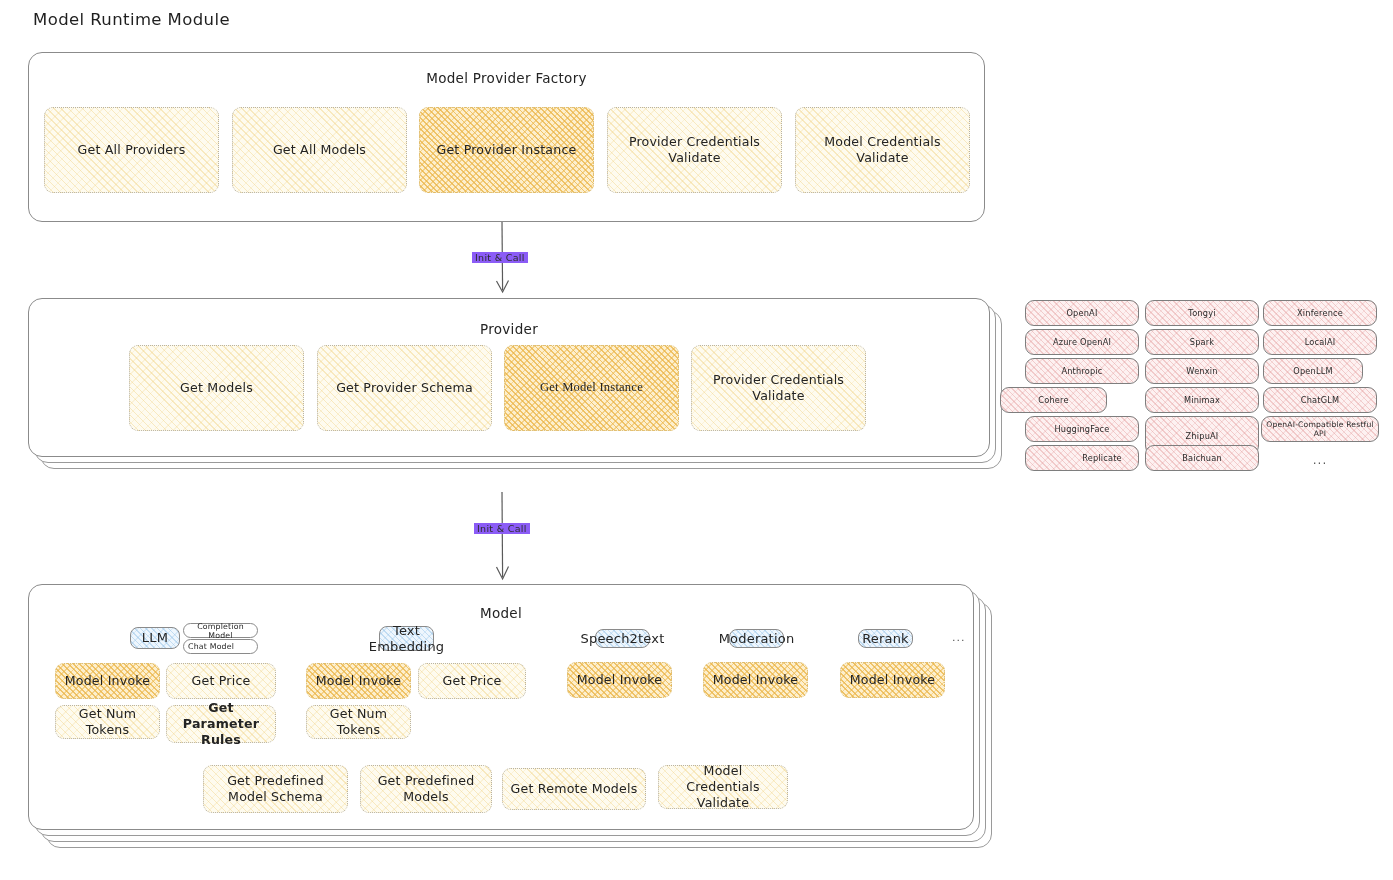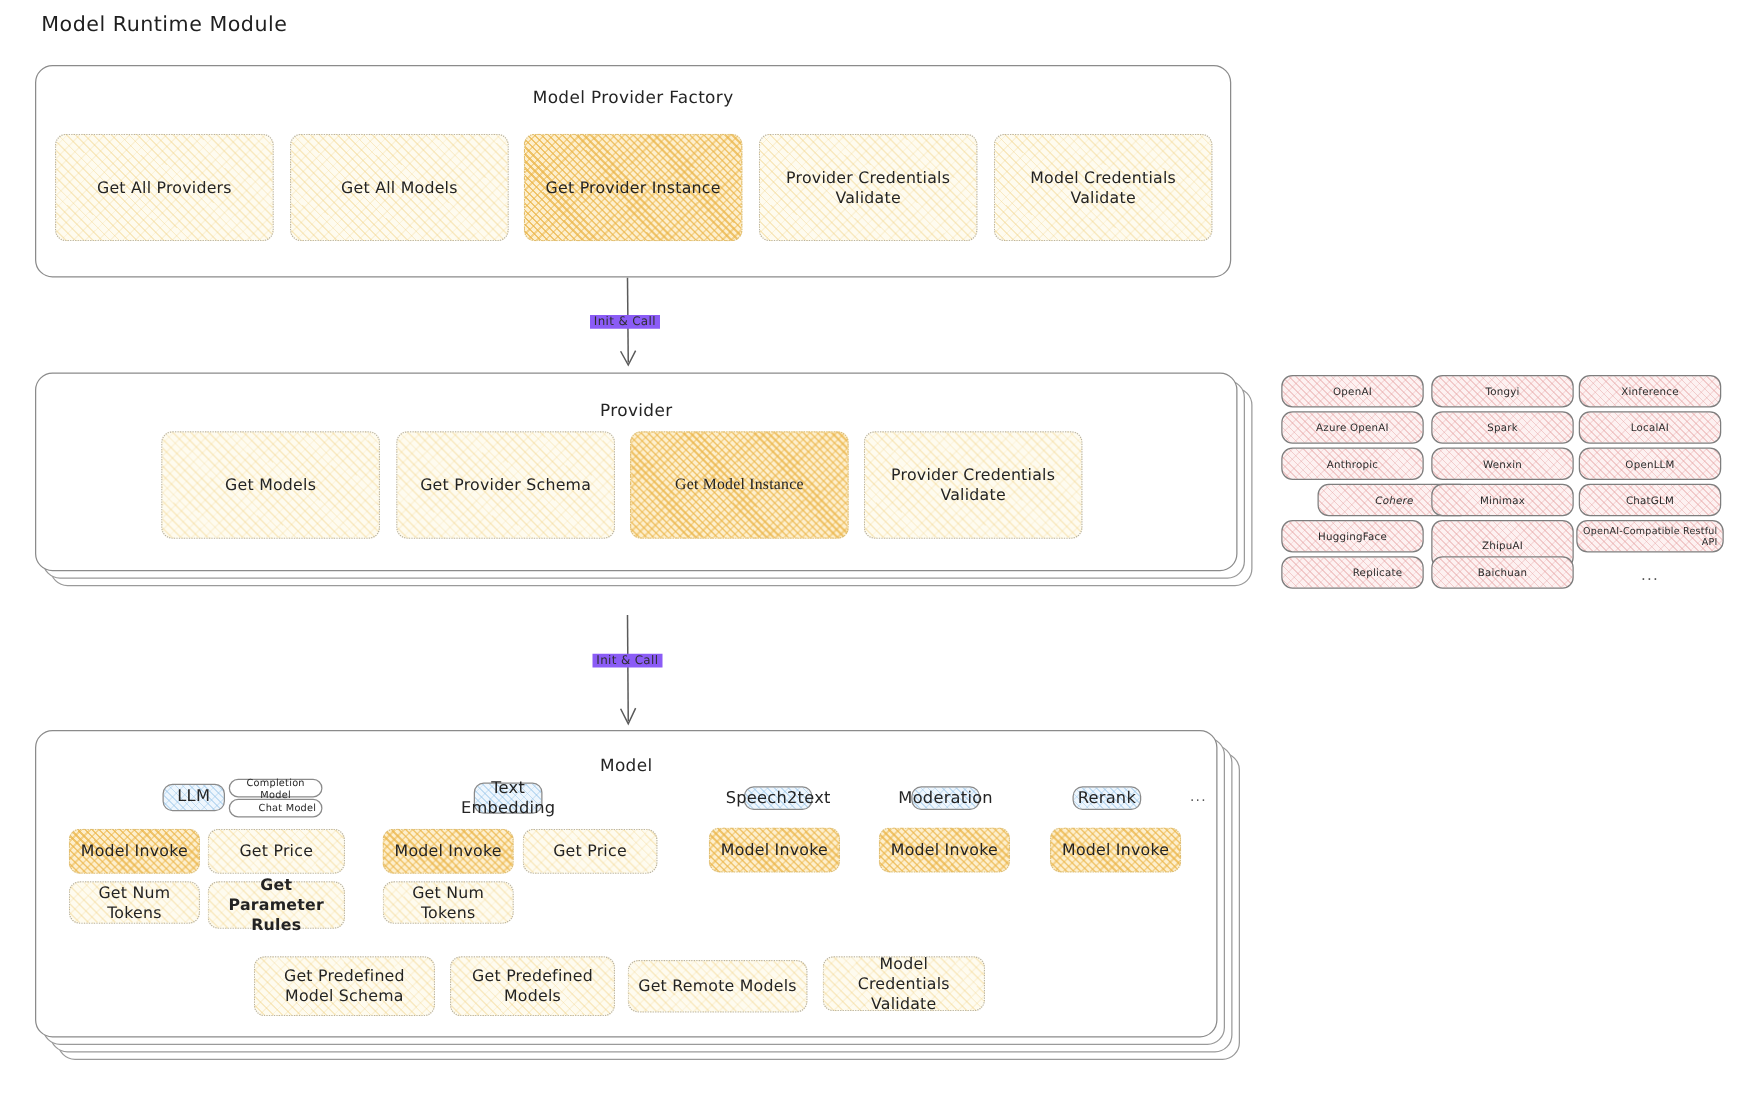--- a/index.html
+++ b/index.html
@@ -83,21 +83,21 @@
   }
 
   
   .chip {
     position: absolute;
     border: 1.2px solid #7e7e7e;
     border-radius: 9px;
     display: flex;
     align-items: center;
     justify-content: center;
-    text-align: right;
+    text-align: center;
     font-size: 8.2px;
     color: #2b2b2b;
     padding: 2px 4px;
     background-color: #fdf1f1;
     background-image:
       repeating-linear-gradient(45deg,  rgba(226,150,150,.42) 0 1px, rgba(0,0,0,0) 1px 4px),
       repeating-linear-gradient(-45deg, rgba(226,150,150,.22) 0 1px, rgba(0,0,0,0) 1px 6px);
   }
   .chip-ellipsis {
     position: absolute;
@@ -124,21 +124,21 @@
     background-image:
       repeating-linear-gradient(45deg,  rgba(140,190,230,.45) 0 1px, rgba(0,0,0,0) 1px 4px),
       repeating-linear-gradient(-45deg, rgba(140,190,230,.25) 0 1px, rgba(0,0,0,0) 1px 6px);
   }
   .subbadge {
     position: absolute;
     border: 1.2px solid #8a8a8a;
     border-radius: 8px;
     display: flex;
     align-items: center;
-    justify-content: flex-end;
+    justify-content: flex-start;
     text-align: center;
     font-size: 7.8px;
     color: #242424;
     background: #ffffff;
     padding: 1px 4px;
   }
   .badge-ellipsis {
     position: absolute;
     font-size: 11px;
     color: #585858;
@@ -211,21 +211,21 @@
 
   <div class="chip hw" style="left:1025px; top:300px; width:114px; height:26px;">
     <span>OpenAI</span>
   </div>
   <div class="chip hw" style="left:1025px; top:329px; width:114px; height:26px;">
     <span>Azure OpenAI</span>
   </div>
   <div class="chip hw" style="left:1025px; top:358px; width:114px; height:26px;">
     <span>Anthropic</span>
   </div>
-  <div class="chip hw" style="left:1054px; top:387px; width:123px; height:26px;font-style:italic;">
+  <div class="chip hw" style="left:1000px; top:387px; width:107px; height:26px;">
     <span>Cohere</span>
   </div>
   <div class="chip hw" style="left:1025px; top:416px; width:114px; height:26px;">
     <span>HuggingFace</span>
   </div>
   <div class="chip hw" style="left:1025px; top:445px; width:114px; height:26px;padding-left:44px;">
     <span>Replicate</span>
   </div>
 
   <div class="chip hw" style="left:1145px; top:300px; width:114px; height:26px;">
@@ -246,21 +246,21 @@
   <div class="chip hw" style="left:1145px; top:445px; width:114px; height:26px;">
     <span>Baichuan</span>
   </div>
 
   <div class="chip hw" style="left:1263px; top:300px; width:114px; height:26px;">
     <span>Xinference</span>
   </div>
   <div class="chip hw" style="left:1263px; top:329px; width:114px; height:26px;">
     <span>LocalAI</span>
   </div>
-  <div class="chip hw" style="left:1263px; top:358px; width:114px; height:26px;">
+  <div class="chip hw" style="left:1263px; top:358px; width:100px; height:26px;">
     <span>OpenLLM</span>
   </div>
   <div class="chip hw" style="left:1263px; top:387px; width:114px; height:26px;">
     <span>ChatGLM</span>
   </div>
   <div class="chip hw" style="left:1261px; top:416px; width:118px; height:26px; font-size:7.6px;">
     <span>OpenAI-Compatible Restful API</span>
   </div>
   <div class="chip-ellipsis hw" style="left:1263px; top:453px; width:114px;">...</div>
 

